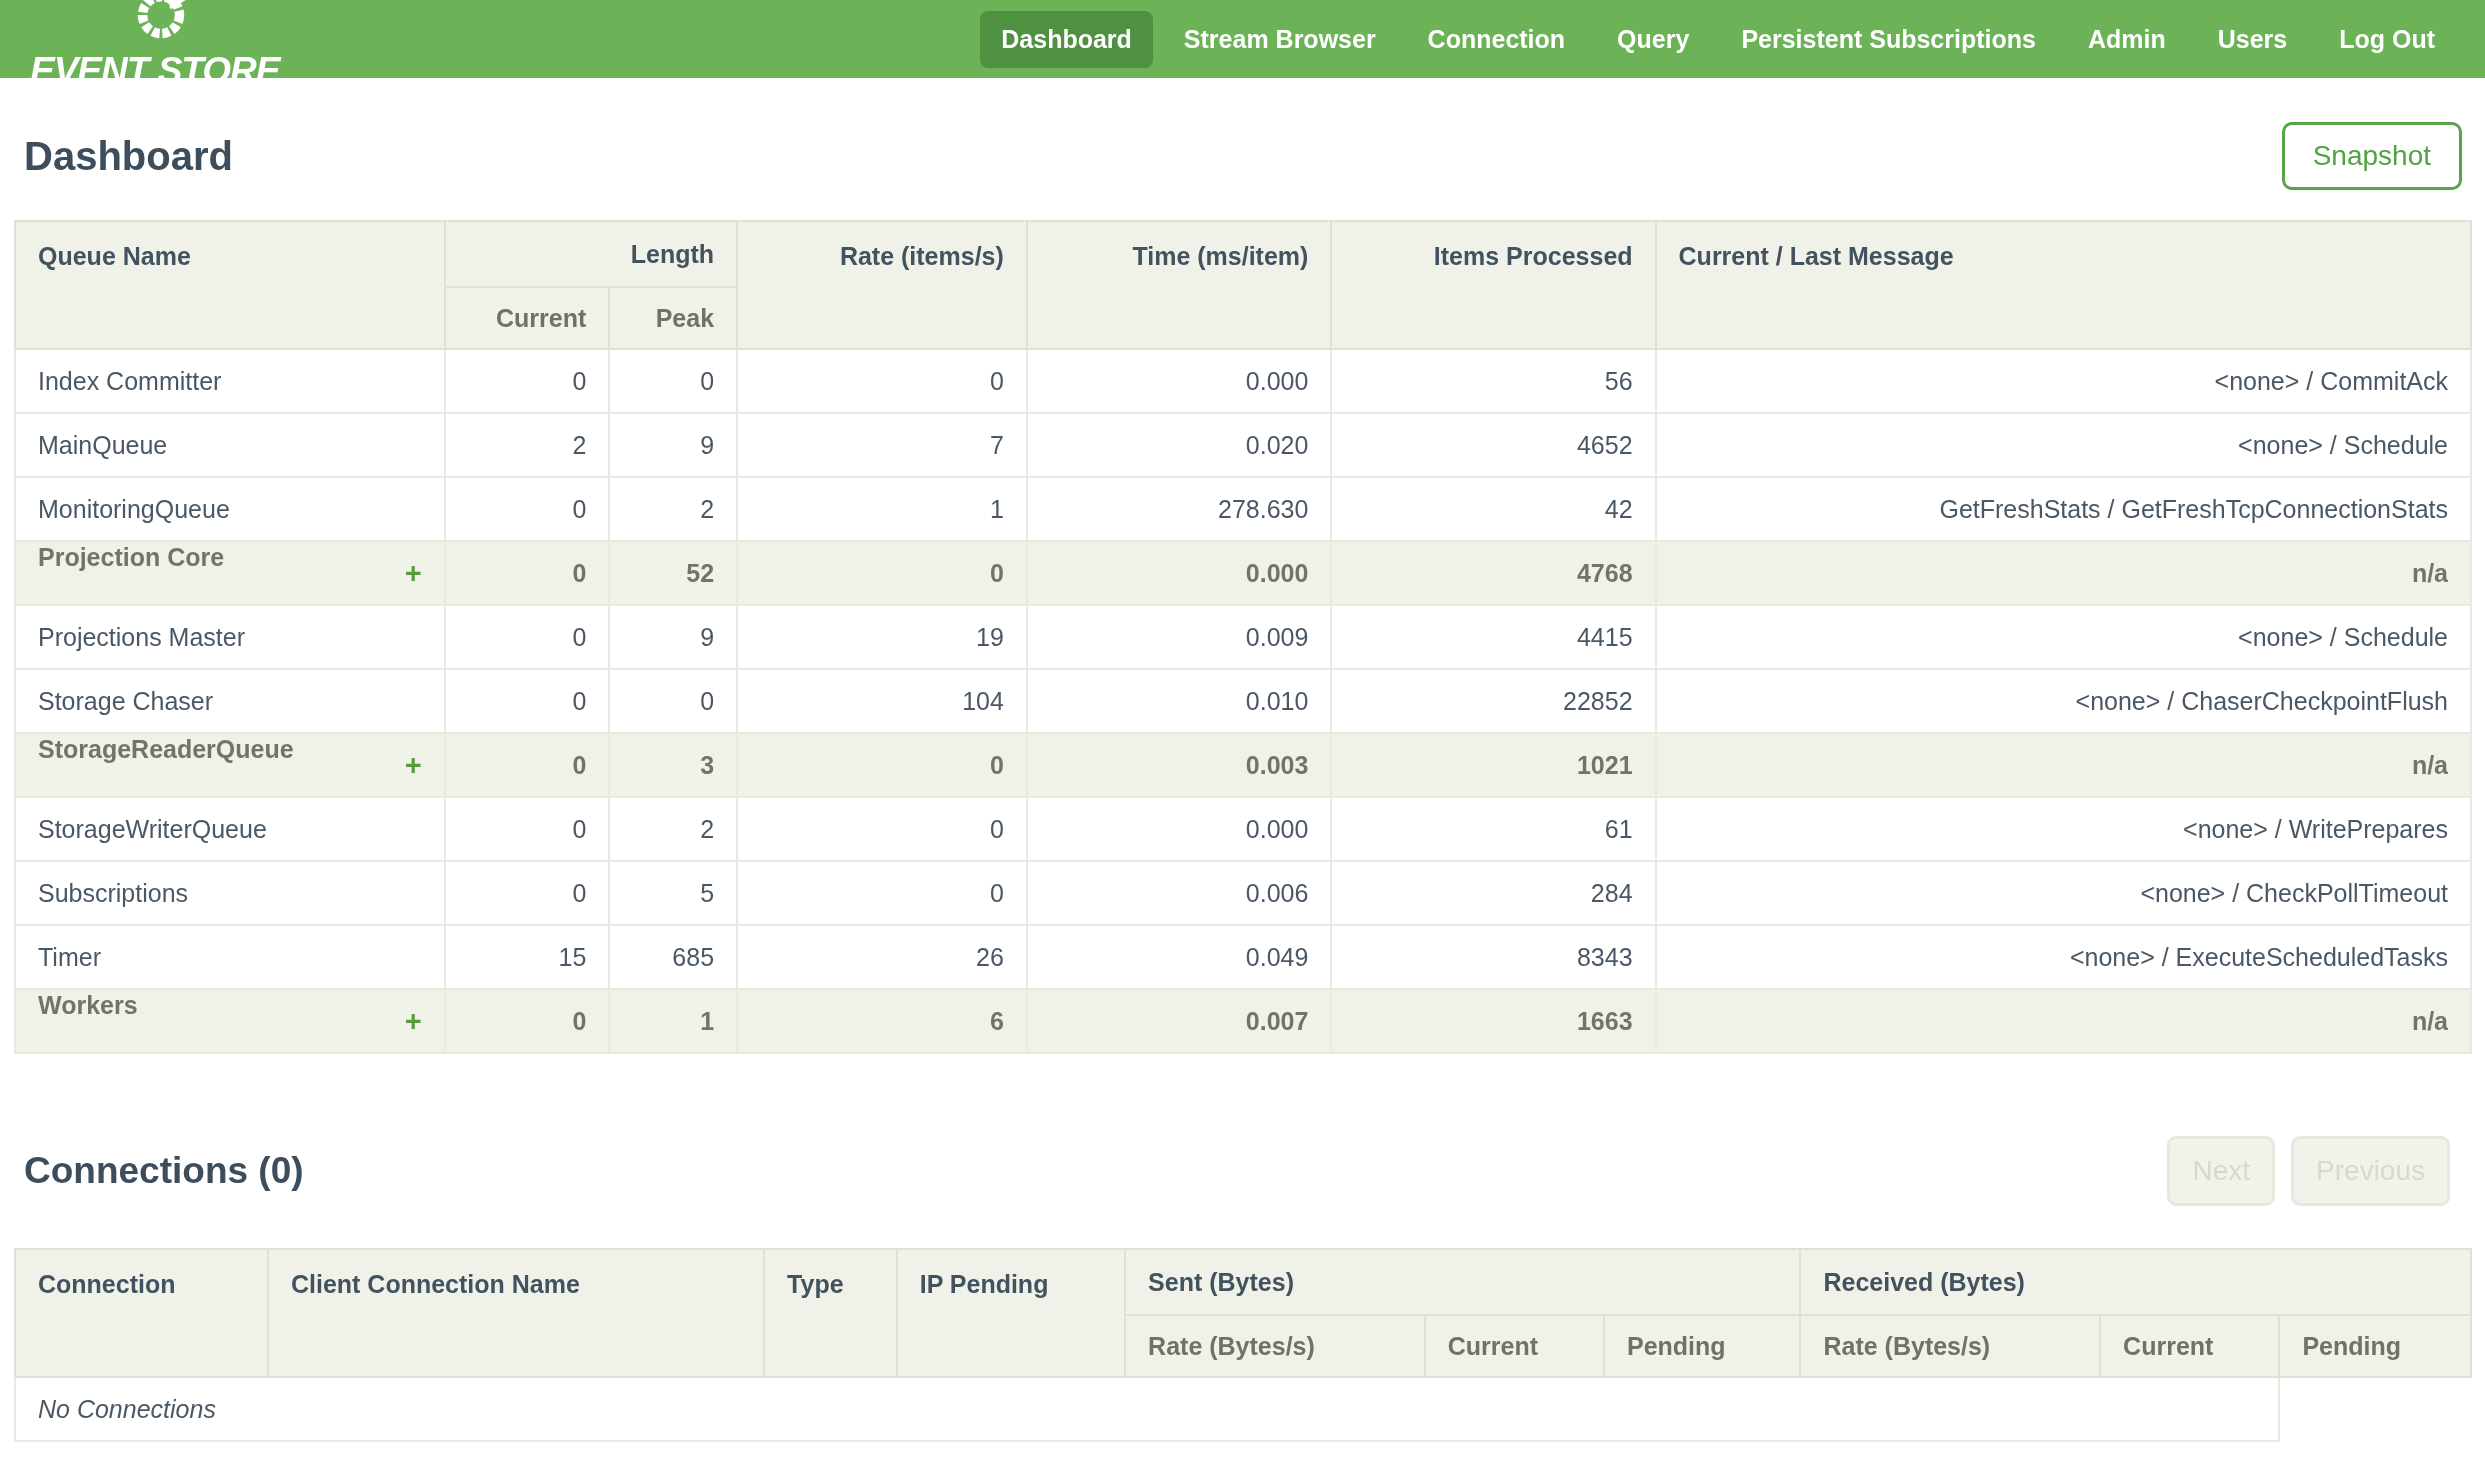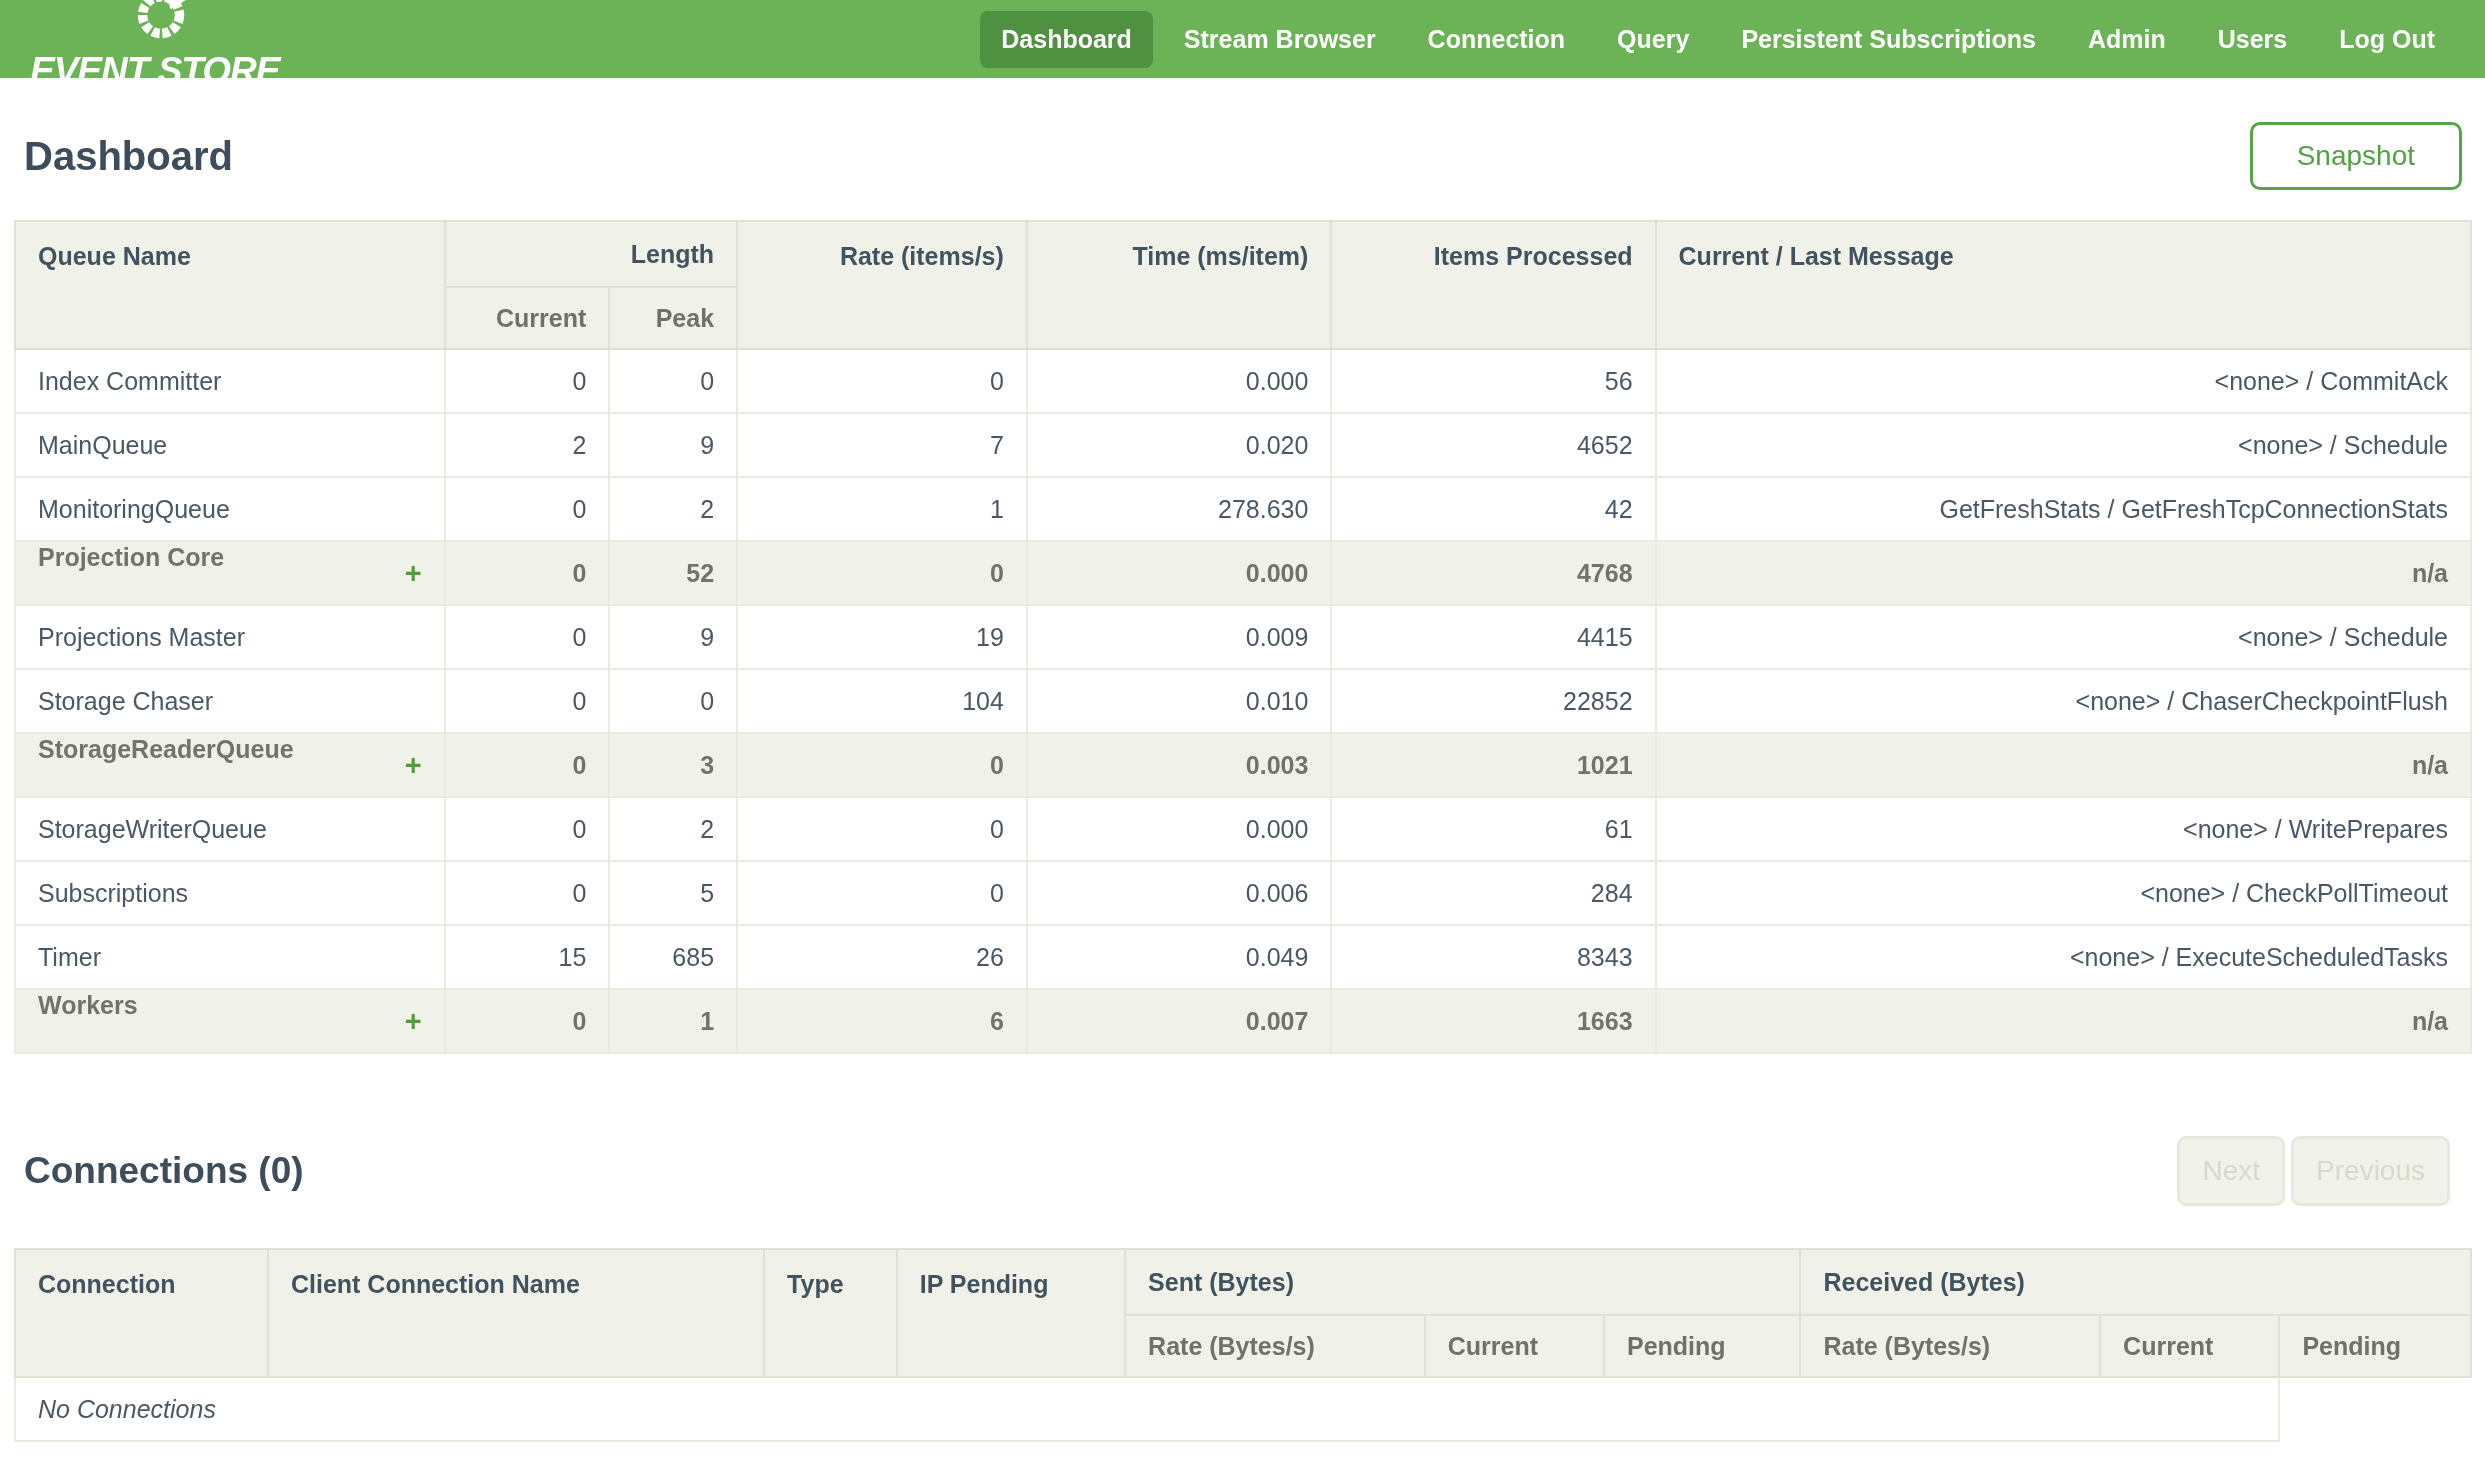--- a/index.html
+++ b/index.html
@@ -39,21 +39,21 @@
   
   .page { padding:0 14px; }
   .page-header {
     display:flex; justify-content:space-between; align-items:center;
     margin:44px 10px 30px 10px;
   }
   .page-title { font-size:40px; font-weight:bold; color:#3d4d5c; }
   .btn-snapshot {
     font-family:inherit; font-size:28px; color:#53a145;
     background:#ffffff; border:3px solid #56a648; border-radius:10px;
-    padding:15px 44px; cursor:pointer;
+    padding:15px 28px; cursor:pointer;
   }
 
   
   table { width:100%; border-collapse:collapse; font-size:25px; table-layout:fixed; }
   th, td { padding:0 22px; overflow:hidden; white-space:nowrap; }
   thead th {
     background:#f0f2ea; border:2px solid #dfe1d5;
     color:#42525f; font-weight:bold;
   }
   tbody td { border:2px solid #e9ebe1; background:#ffffff; height:64px; }
@@ -71,21 +71,21 @@
     cursor:pointer; line-height:60px; display:none;
   }
   tr.group .plus { display:block; }
 
   
   .conn-header {
     display:flex; justify-content:space-between; align-items:center;
     margin:82px 22px 42px 10px;
   }
   .conn-title { font-size:37px; font-weight:bold; color:#3d4d5c; }
-  .pager { display:flex; gap:6px;border-radius:11px; }
+  .pager { display:flex; gap:16px;border-radius:11px; }
   .btn-disabled {
     font-family:inherit; font-size:28px; color:#d6d9cb;
     background:#f1f3ea; border:3px solid #e7e9de; border-radius:9px;
     padding:16px 22px; cursor:default;
   }
   .no-conn-cell { font-style:italic; color:#4a5866; }
 </style>
 </head>
 <body>
 

